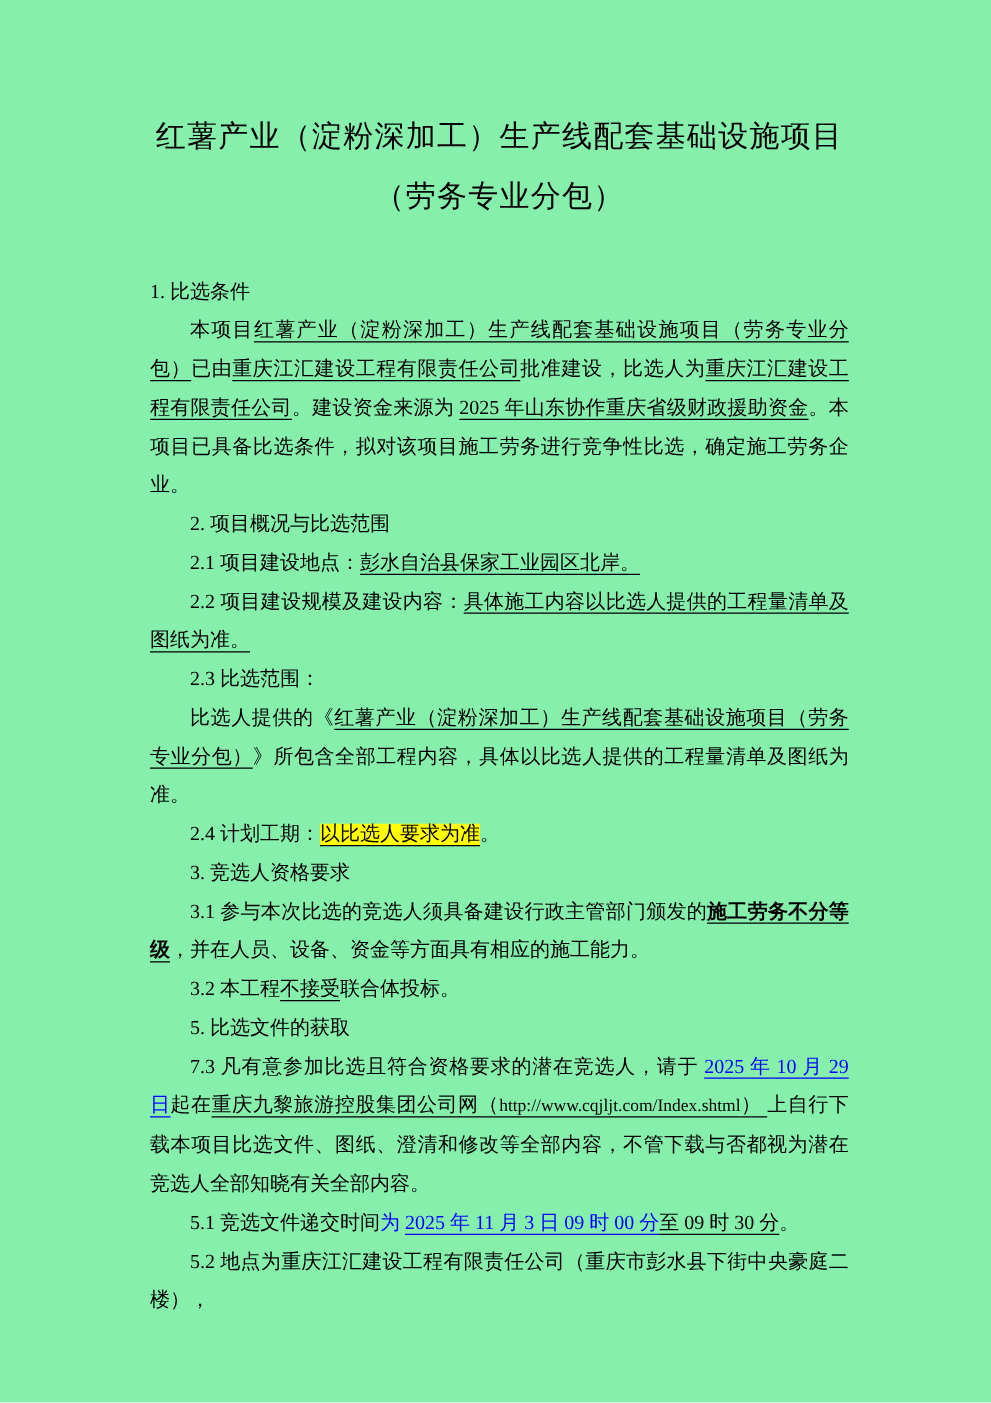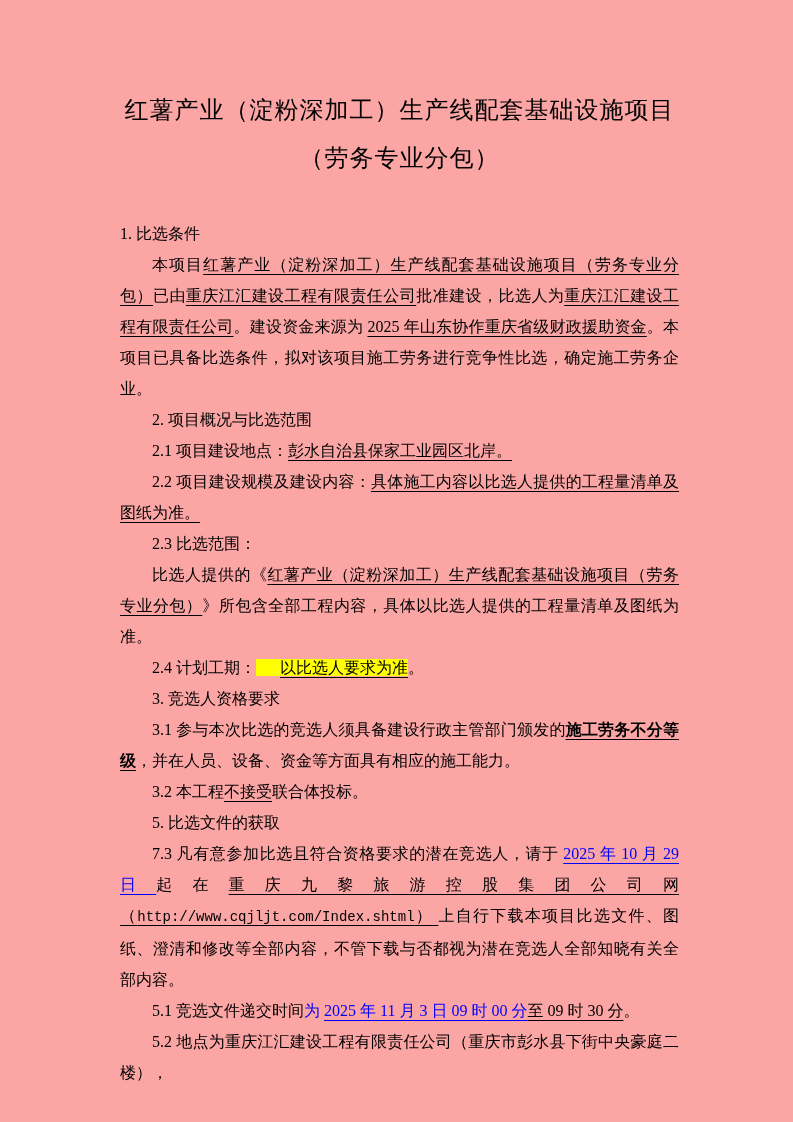--- a/index.html
+++ b/index.html
@@ -5,21 +5,21 @@
   html, body {
     margin: 0;
     padding: 0;
     background: #ffffff;
   }
   .page {
     position: relative;
     width: 793px;
     height: 1122px;
     box-sizing: border-box;
-    background: #fca5a5;
+    background: #86efac;
     padding: 86px 114px 0 120px;
     font-family: "Liberation Serif", "DejaVu Serif", serif;
     color: #000000;
     overflow: hidden;
   }
   .title-block {
     margin-bottom: 36px;
   }
   .title-line {
     margin: 0;
@@ -37,23 +37,23 @@
   }
   .para.indent { text-indent: 2em; }
   .para.heading { font-weight: normal; }
   .u {
     text-decoration: underline;
     text-underline-offset: 4px;
     text-decoration-thickness: 1px;
   }
   .b { font-weight: bold; }
   .blue { color: #0000ff; }
-  .hl { background: #ffff00; padding-left: 24px; }
+  .hl { background: #ffff00; }
   .mono {
-    font-family: Liberation Mono, monospace;
+    font-family: Liberation Serif, serif;
     font-size: 14px;
     letter-spacing: 0;
   }
 </style>
 </head>
 <body>
 
 <div class="page">
   <div class="title-block">
     <p class="title-line">红薯产业（淀粉深加工）生产线配套基础设施项目</p>

